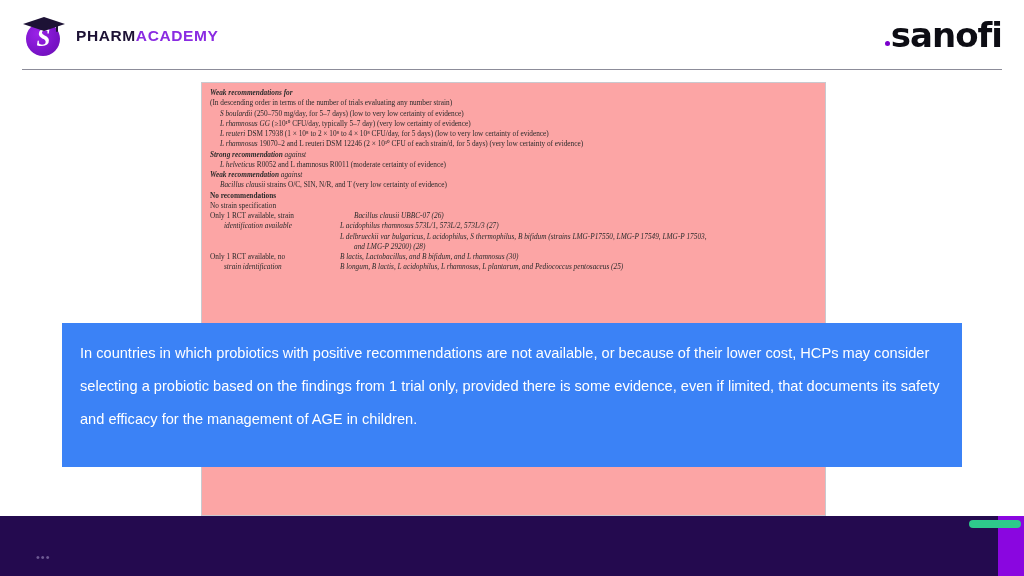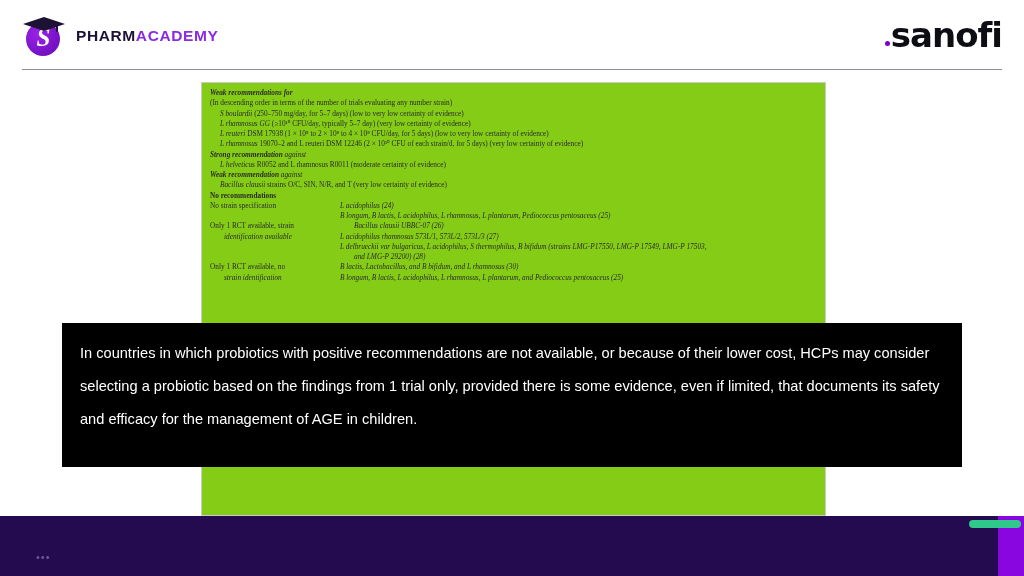--- a/index.html
+++ b/index.html
@@ -100,21 +100,21 @@
   }
 
   
   .figure {
     position: absolute;
     left: 201px;
     top: 82px;
     width: 625px;
     height: 434px;
     border: 1px solid #c9c9cf;
-    background: #84cc16;
+    background: #fca5a5;
     box-sizing: border-box;
     overflow: hidden;
   }
   .fig-inner {
     padding: 5px 8px 0 8px;
     font-family: "Liberation Serif", serif;
     font-size: 7.3px;
     line-height: 10.25px;
     color: #2b2b2b;
   }
@@ -140,21 +140,21 @@
   .hang { padding-left: 14px; font-style: italic; }
   .spacer-row { height: 10.25px; }
 
   
   .callout {
     position: absolute;
     left: 62px;
     top: 323px;
     width: 900px;
     height: 144px;
-    background: #000000;
+    background: #3b82f6;
     box-sizing: border-box;
     padding: 14px 18px 0 18px;
   }
   .callout p {
     margin: 0;
     color: #ffffff;
     font-size: 14.6px;
     line-height: 33px;
     font-family: "Liberation Sans", sans-serif;
   }
@@ -254,24 +254,20 @@
       <span class="bi">Weak recommendation </span><span class="i">against</span>
     </div>
     <div class="ln ind1">
       <span class="i">Bacillus clausii</span><span> strains O/C, SIN, N/R, and T (very low certainty of evidence)</span>
     </div>
 
     <div class="ln b">No recommendations</div>
 
     <div class="trow">
       <div class="tcell-l">No strain specification</div>
-      <div class="tcell-r">
-        <div class="ln i">L acidophilus (24)</div>
-        <div class="ln i">B longum, B lactis, L acidophilus, L rhamnosus, L plantarum, Pediococcus pentosaceus (25)</div>
-      </div>
     </div>
 
     <div class="trow">
       <div class="tcell-l">
         <div class="ln">Only 1 RCT available, strain</div>
         <div class="ln hang">identification available</div>
       </div>
       <div class="tcell-r">
         <div class="ln i hang">Bacillus clausii UBBC-07 (26)</div>
         <div class="ln i">L acidophilus rhamnosus 573L/1, 573L/2, 573L/3 (27)</div>

